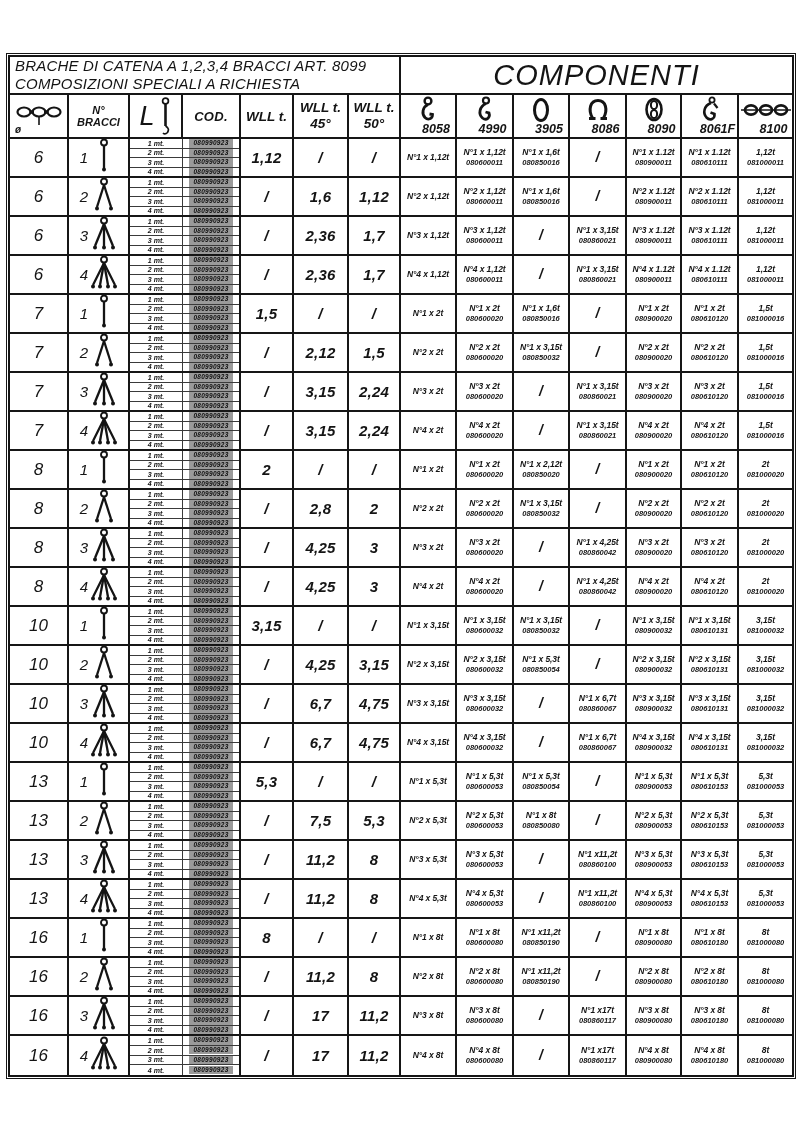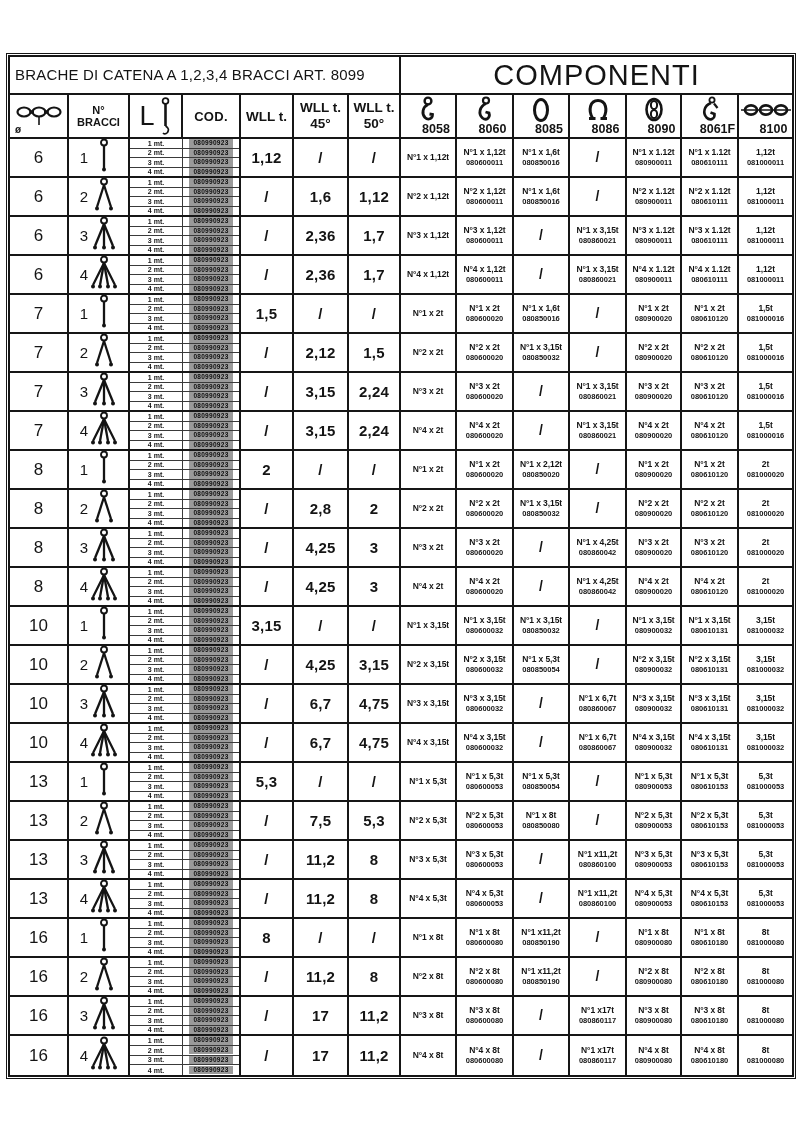--- a/index.html
+++ b/index.html
@@ -1,19 +1,19 @@
 <!DOCTYPE html>
 <html><head>
 <meta charset="utf-8">
 <style>
   * { box-sizing: border-box; margin: 0; padding: 0; }
   html,body { background:#e8e8e8; }
   .page {
     position: relative; width: 800px; height: 1132px; background: #fff;
-    font-family: "Liberation Sans", sans-serif; color: #141414; overflow: hidden;
+    font-family: "Liberation Sans", sans-serif; color: #141414; overflow: hidden; font-style: italic;
   }
   .tbl {
     position: absolute; left: 8px; top: 55px; width: fit-content;
     border: 2px solid #161616; outline: 1.5px solid #161616; outline-offset: 1.5px;
     background:#fff;
   }
   .trow {
     display: grid;
     grid-template-columns: 59px 61px 53px 58px 53px 55px 52px 56px 57px 56px 57px 55px 57px 53px;
     border-bottom: 2px solid #161616; height: 39px;
@@ -58,20 +58,21 @@
 </style>
 </head>
 <body>
 
 <div class="page">
   <div class="tbl">
 
     <div class="trow title-row">
       <div class="c title-cell">
         <div>BRACHE DI CATENA A 1,2,3,4 BRACCI ART. 8099</div>
+        <div>COMPOSIZIONI SPECIALI A RICHIESTA</div>
       </div>
       <div class="c componenti-cell">COMPONENTI</div>
     </div>
 
     <div class="trow head-row" id="headrow">
       <div class="c h-dia">
         <span class="cicon" id="dia-icon">
             <svg width="46" height="24" viewBox="0 0 46 24">
               <ellipse cx="8" cy="8" rx="6.5" ry="4.5" fill="none" stroke="#141414" stroke-width="2.2"></ellipse>
               <ellipse cx="23" cy="8" rx="6.5" ry="4.5" fill="none" stroke="#141414" stroke-width="2.2"></ellipse>
@@ -117,29 +118,29 @@
           </div>
           <div class="clabel">8058</div>
         </div>
         <div class="c comp-head">
           <div class="cicon">
             <svg width="22" height="27" viewBox="0 0 22 27">
               <circle cx="12" cy="4.5" r="3" fill="none" stroke="#141414" stroke-width="2.2"></circle>
               <path d="M12 7.5 C5.5 10.5 4 18 8.5 22 C12.5 25 16.5 21.5 15 17 L11.5 16" fill="none" stroke="#141414" stroke-width="2.8"></path>
             </svg>
           </div>
-          <div class="clabel">8060</div>
+          <div class="clabel">4990</div>
         </div>
         <div class="c comp-head">
           <div class="cicon">
             <svg width="22" height="28" viewBox="0 0 22 28">
               <ellipse cx="11" cy="14" rx="6.5" ry="10.5" fill="none" stroke="#141414" stroke-width="3"></ellipse>
             </svg>
           </div>
-          <div class="clabel">8085</div>
+          <div class="clabel">3905</div>
         </div>
         <div class="c comp-head">
           <div class="cicon">
             <svg width="26" height="27" viewBox="0 0 26 27">
               <path d="M7.5 22 C3 14 5 4.5 13 4.5 C21 4.5 23 14 18.5 22" fill="none" stroke="#141414" stroke-width="3"></path>
               <path d="M4 22.5 L10.5 22.5 M15.5 22.5 L22 22.5" stroke="#141414" stroke-width="3"></path>
             </svg>
           </div>
           <div class="clabel">8086</div>
         </div>

